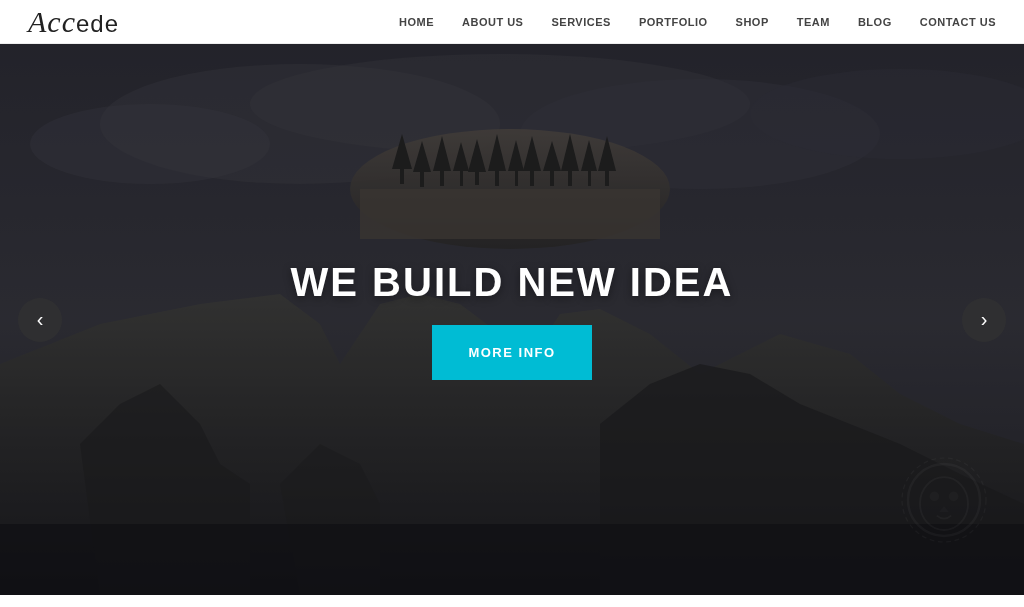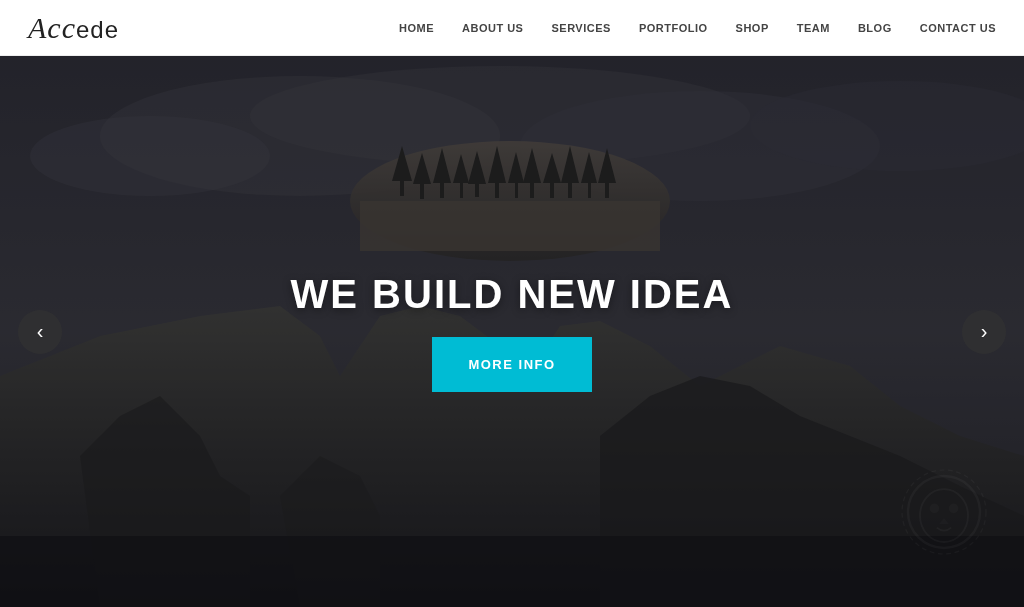--- a/index.html
+++ b/index.html
@@ -9,21 +9,21 @@
       width: 1024px;
       height: 607px;
       overflow: hidden;
     }
 
     
     #header {
       position: relative;
       z-index: 10;
       background: #fff;
-      height: 56px;
+      height: 44px;
       display: flex;
       align-items: center;
       justify-content: space-between;
       padding: 0 28px;
       border-bottom: 1px solid #eee;
     }
 
     #logo {
       font-size: 26px;
       font-style: italic;

